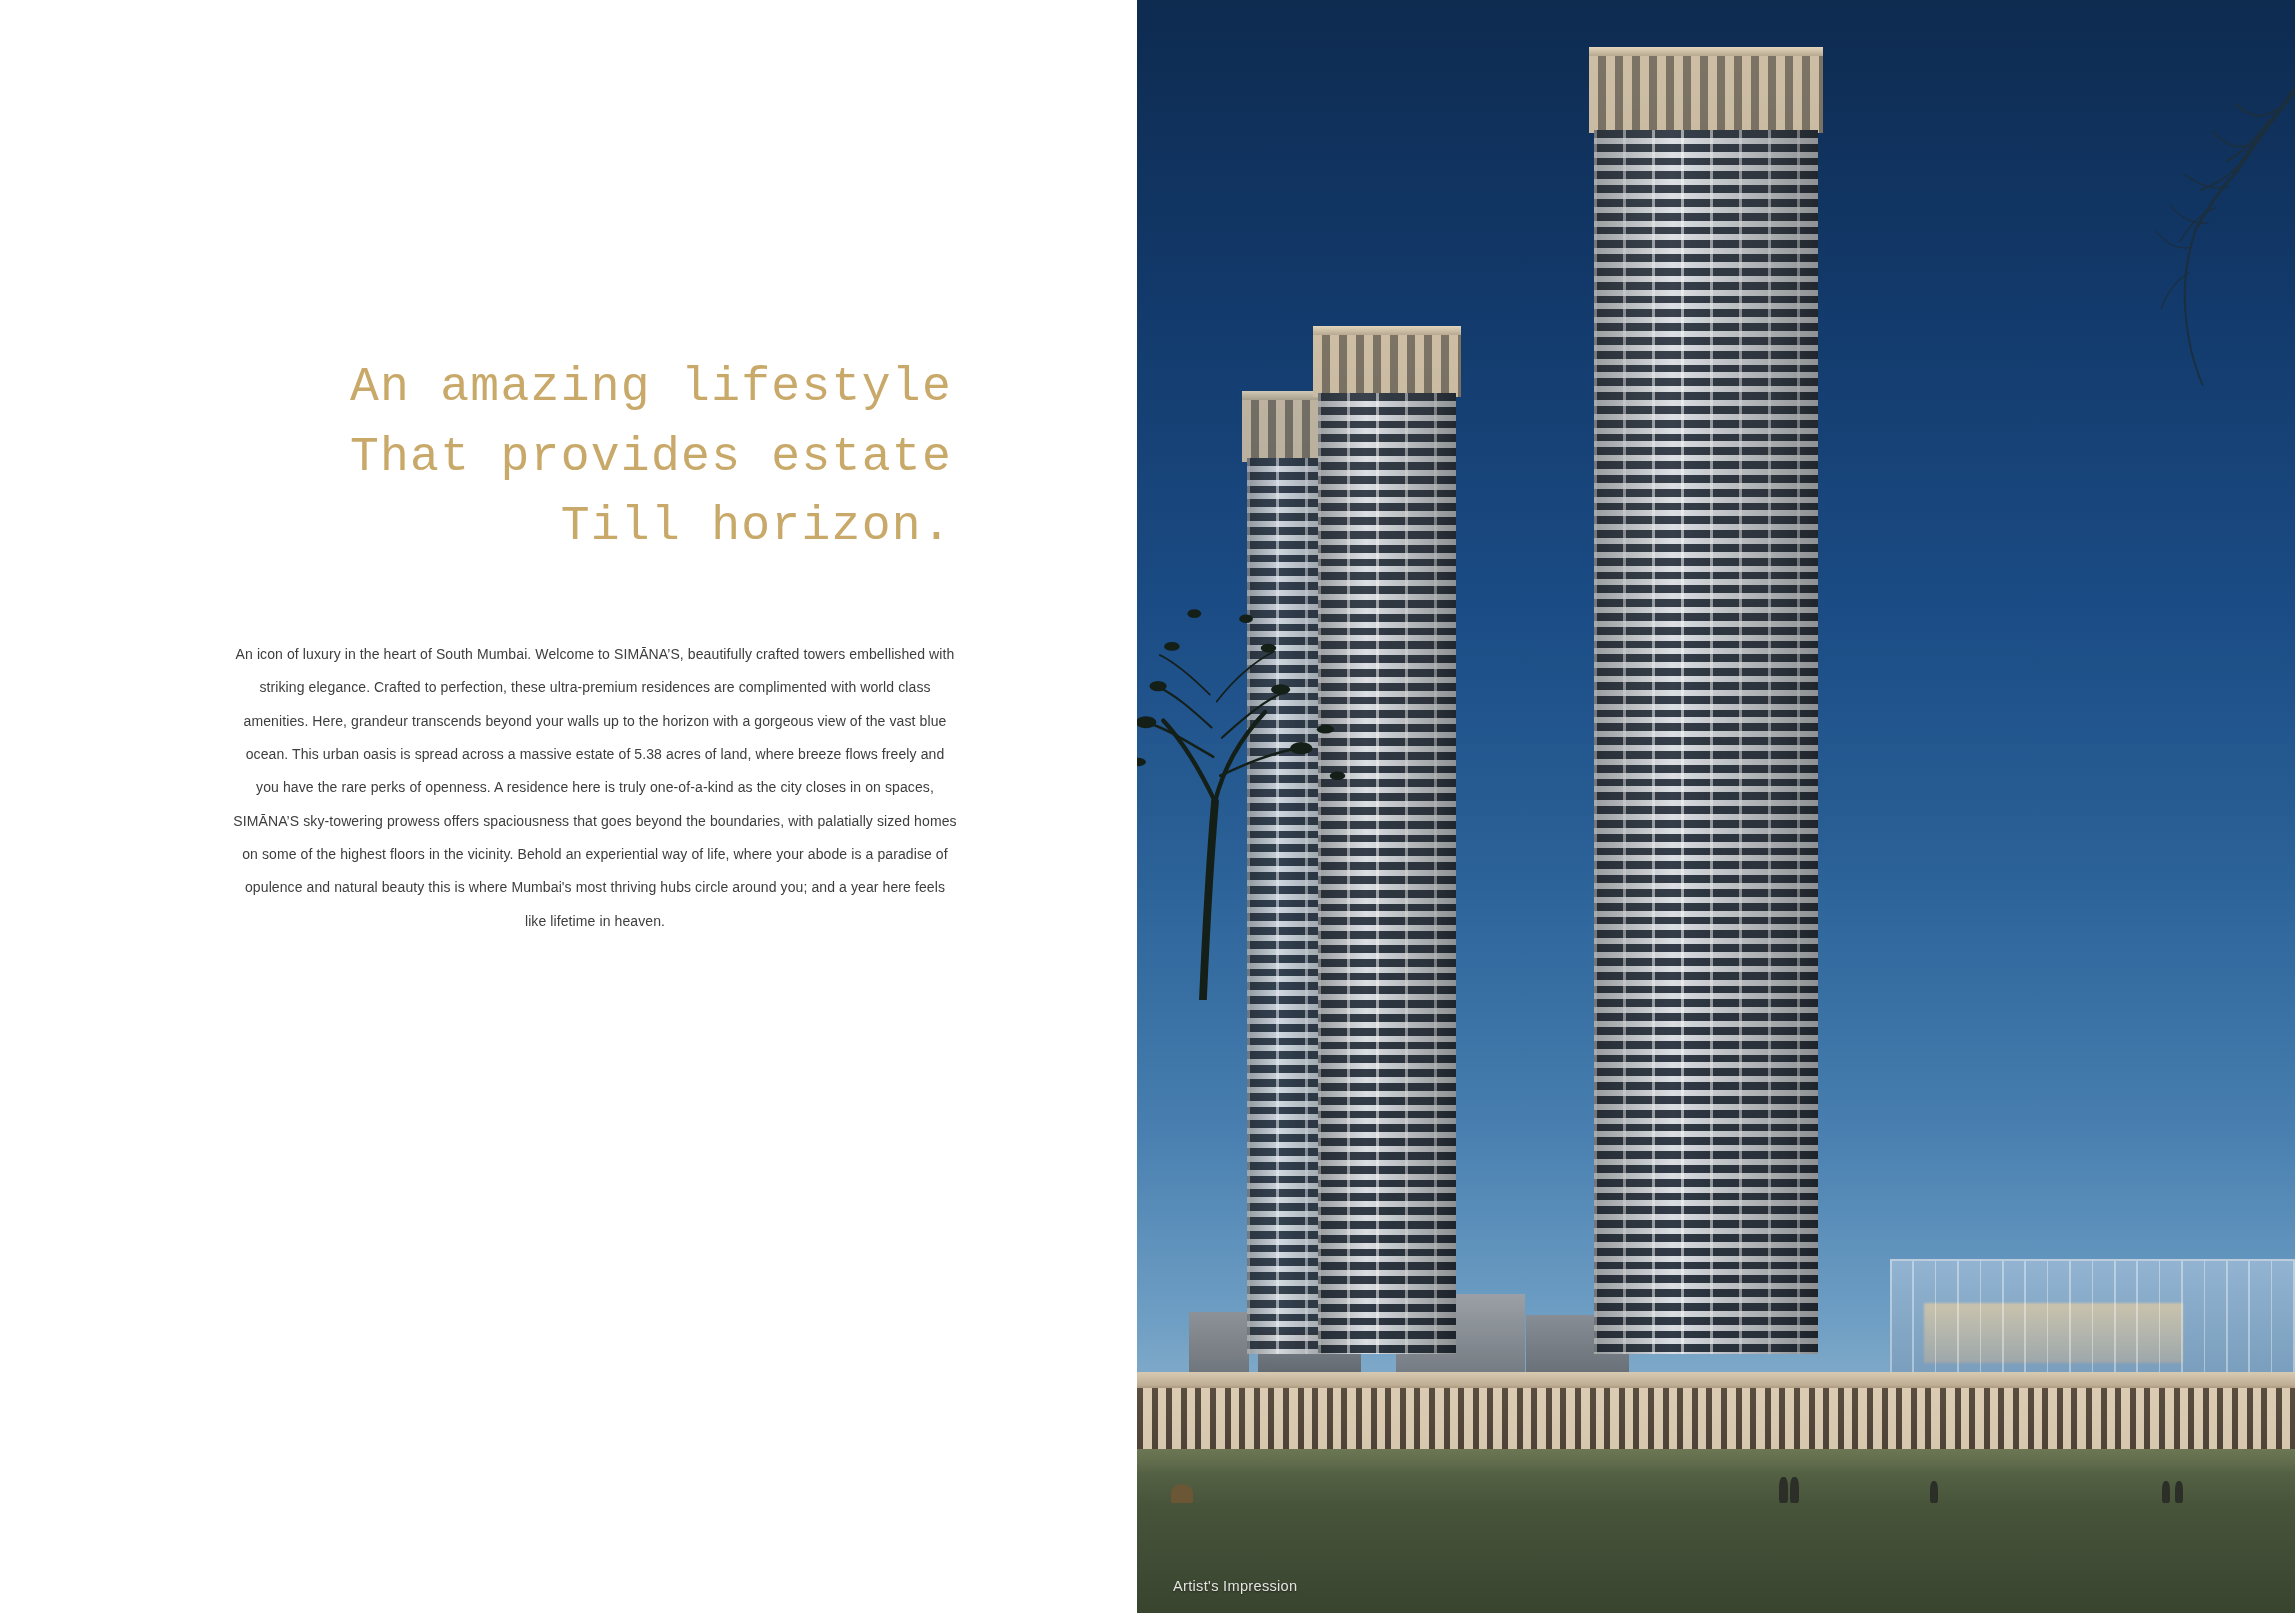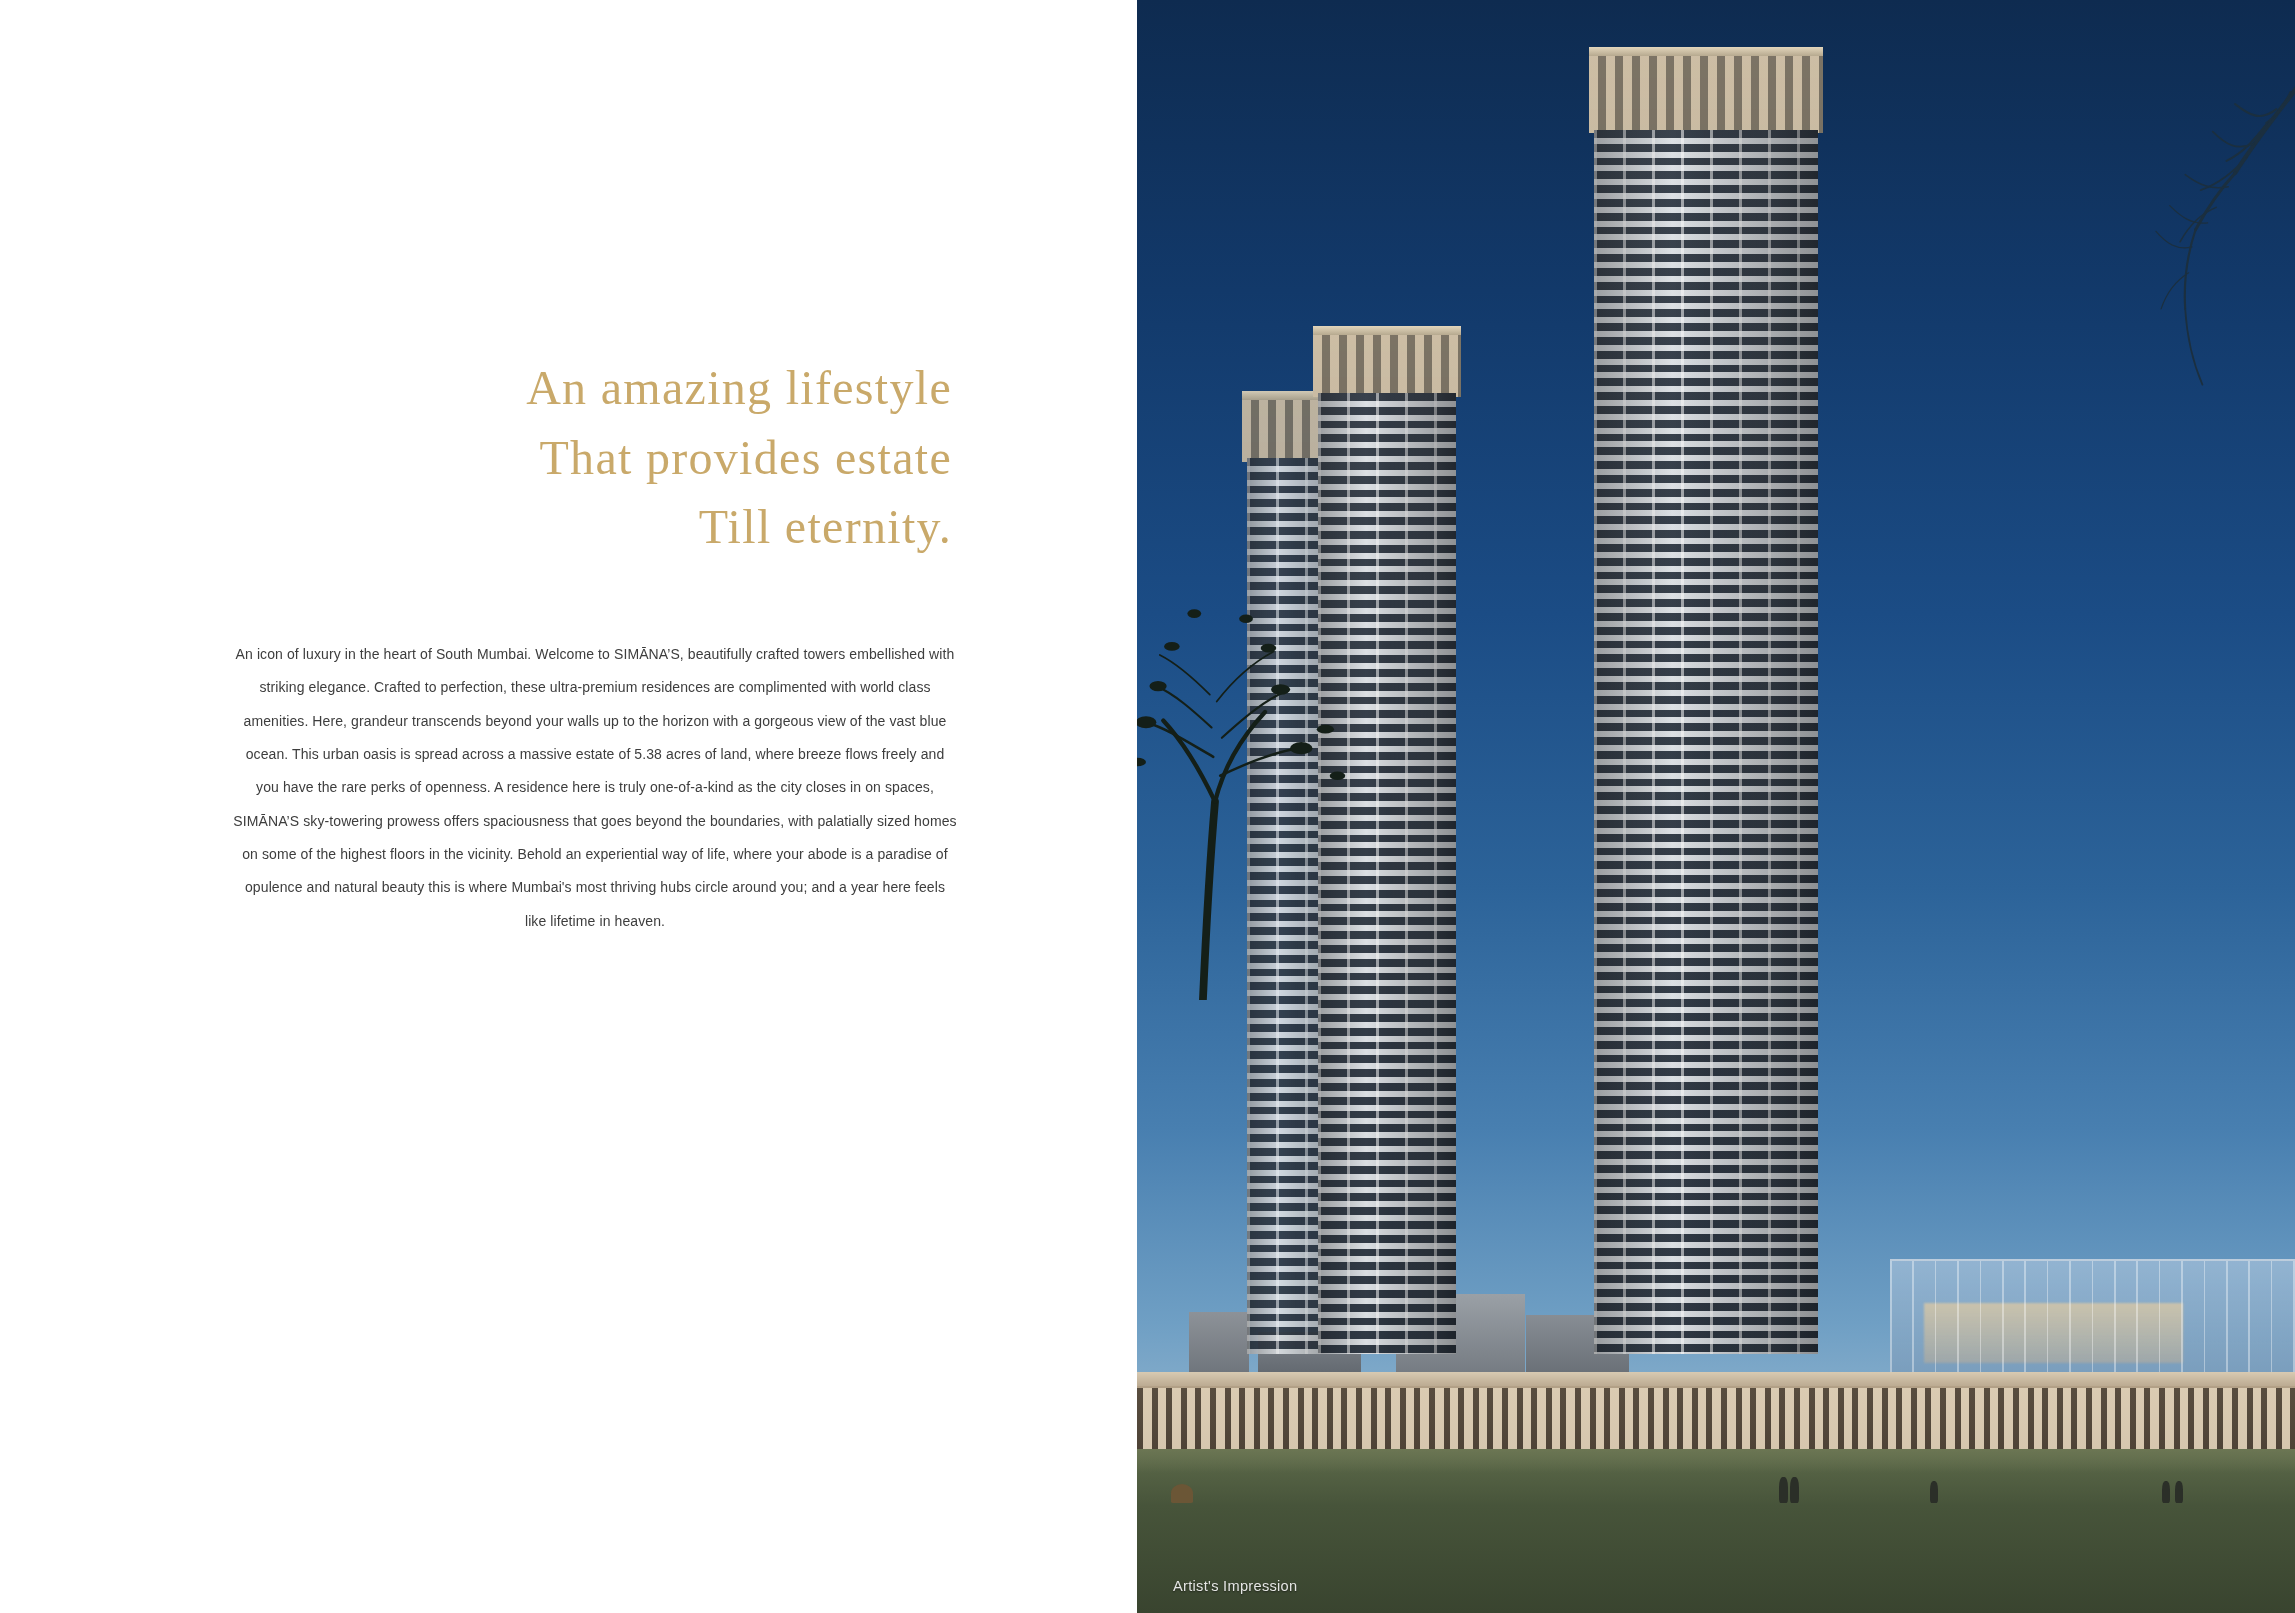--- a/index.html
+++ b/index.html
@@ -27,21 +27,21 @@
     flex: 0 0 1137px;
   }
 
   .headline {
     position: absolute;
     left: 0;
     top: 353px;
     width: 952px;
     text-align: right;
     color: #c9a96a;
-    font-family: Liberation Serif, serif;
+    font-family: Liberation Mono, monospace;
     font-size: 48px;
     line-height: 1.45;
     letter-spacing: 1.3px;
     font-weight: 400;
   }
   .headline .line { display: block; white-space: nowrap; }
 
   .body-copy {
     position: absolute;
     left: 233px;
@@ -234,21 +234,21 @@
 </head>
 <body>
 
 <div class="page">
 
   <section class="left-panel">
 
     <h1 class="headline">
       <span class="line">An amazing lifestyle</span>
       <span class="line">That provides estate</span>
-      <span class="line">Till eternity.</span>
+      <span class="line">Till horizon.</span>
     </h1>
 
     <p class="body-copy">An icon of luxury in the heart of South Mumbai. Welcome to SIMĀNA’S, beautifully crafted towers embellished with striking elegance. Crafted to perfection, these ultra-premium residences are complimented with world class amenities. Here, grandeur transcends beyond your walls up to the horizon with a gorgeous view of the vast blue ocean. This urban oasis is spread across a massive estate of 5.38 acres of land, where breeze flows freely and you have the rare perks of openness. A residence here is truly one-of-a-kind as the city closes in on spaces, SIMĀNA’S sky-towering prowess offers spaciousness that goes beyond the boundaries, with palatially sized homes on some of the highest floors in the vicinity. Behold an experiential way of life, where your abode is a paradise of opulence and natural beauty this is where Mumbai's most thriving hubs circle around you; and a year here feels like lifetime in heaven.</p>
 
   </section>
 
   <section class="right-panel">
 
     <div class="sky"></div>
 

